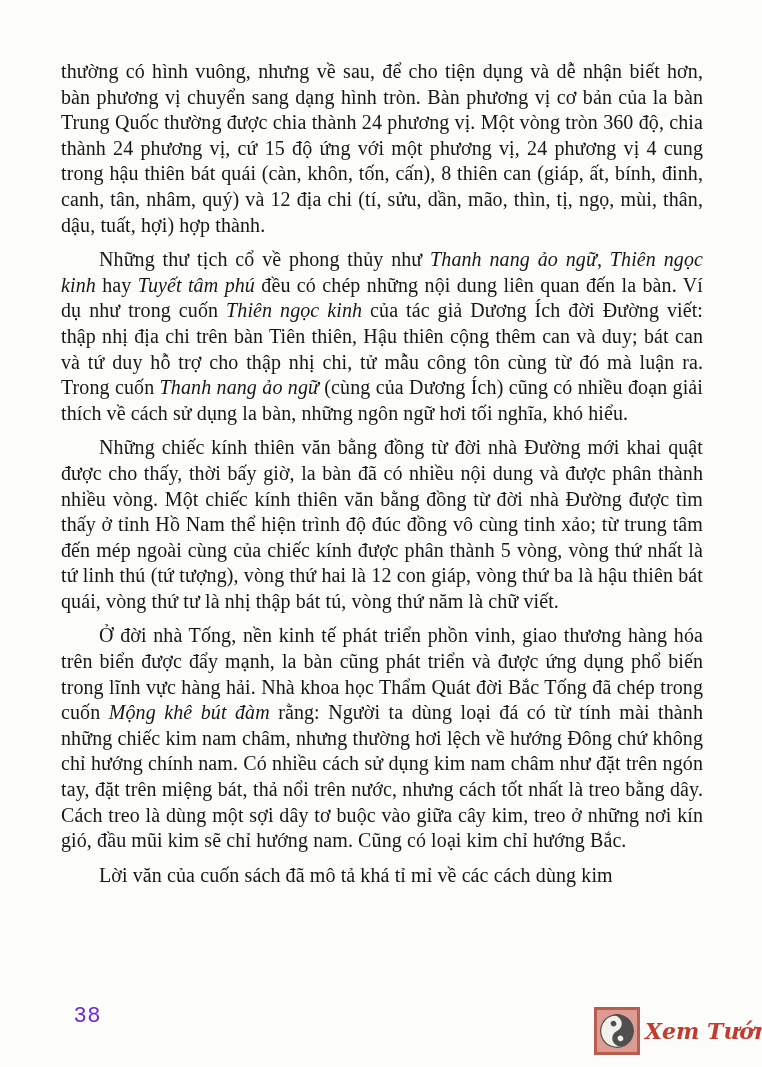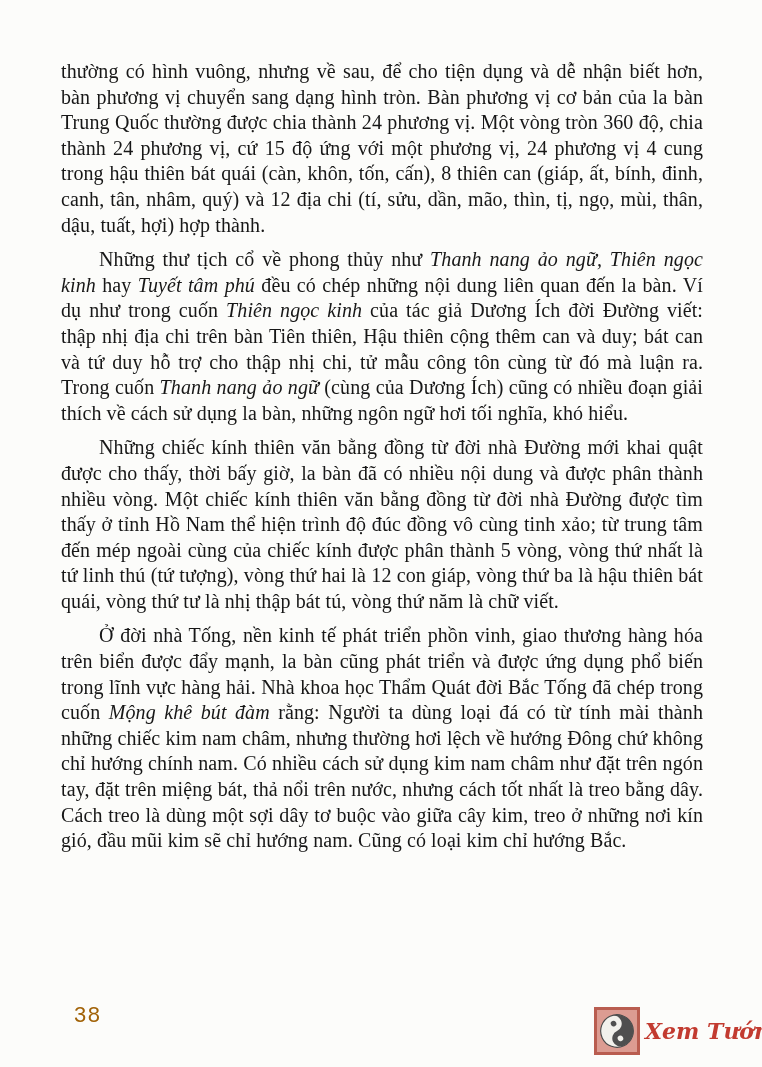--- a/index.html
+++ b/index.html
@@ -28,21 +28,21 @@
   }
   .para.no-indent { text-indent: 0; }
   .em { font-style: italic; }
   .page-number {
     position: absolute;
     left: 74px;
     top: 1002px;
     font-family: "Liberation Sans", sans-serif;
     font-size: 22px;
     letter-spacing: 1.5px;
-    color: #a16207;
+    color: #6d28d9;
   }
   .watermark {
     position: absolute;
     left: 594px;
     top: 1007px;
     display: flex;
     align-items: center;
     gap: 5px;
   }
   .logo-square {
@@ -73,20 +73,21 @@
   <div class="text-block">
 
     <p class="para no-indent"><span>thường có hình vuông, nhưng về sau, để cho tiện dụng và dễ nhận biết hơn, bàn phương vị chuyển sang dạng hình tròn. Bàn phương vị cơ bản của la bàn Trung Quốc thường được chia thành 24 phương vị. Một vòng tròn 360 độ, chia thành 24 phương vị, cứ 15 độ ứng với một phương vị, 24 phương vị 4 cung trong hậu thiên bát quái (càn, khôn, tốn, cấn), 8 thiên can (giáp, ất, bính, đinh, canh, tân, nhâm, quý) và 12 địa chi (tí, sửu, dần, mão, thìn, tị, ngọ, mùi, thân, dậu, tuất, hợi) hợp thành.</span></p>
 
     <p class="para"><span>Những thư tịch cổ về phong thủy như </span><span class="em">Thanh nang ảo ngữ, Thiên ngọc kinh</span><span> hay </span><span class="em">Tuyết tâm phú</span><span> đều có chép những nội dung liên quan đến la bàn. Ví dụ như trong cuốn </span><span class="em">Thiên ngọc kinh</span><span> của tác giả Dương Ích đời Đường viết: thập nhị địa chi trên bàn Tiên thiên, Hậu thiên cộng thêm can và duy; bát can và tứ duy hỗ trợ cho thập nhị chi, tử mẫu công tôn cùng từ đó mà luận ra. Trong cuốn </span><span class="em">Thanh nang ảo ngữ</span><span> (cùng của Dương Ích) cũng có nhiều đoạn giải thích về cách sử dụng la bàn, những ngôn ngữ hơi tối nghĩa, khó hiểu.</span></p>
 
     <p class="para"><span>Những chiếc kính thiên văn bằng đồng từ đời nhà Đường mới khai quật được cho thấy, thời bấy giờ, la bàn đã có nhiều nội dung và được phân thành nhiều vòng. Một chiếc kính thiên văn bằng đồng từ đời nhà Đường được tìm thấy ở tỉnh Hồ Nam thể hiện trình độ đúc đồng vô cùng tinh xảo; từ trung tâm đến mép ngoài cùng của chiếc kính được phân thành 5 vòng, vòng thứ nhất là tứ linh thú (tứ tượng), vòng thứ hai là 12 con giáp, vòng thứ ba là hậu thiên bát quái, vòng thứ tư là nhị thập bát tú, vòng thứ năm là chữ viết.</span></p>
 
     <p class="para"><span>Ở đời nhà Tống, nền kinh tế phát triển phồn vinh, giao thương hàng hóa trên biển được đẩy mạnh, la bàn cũng phát triển và được ứng dụng phổ biến trong lĩnh vực hàng hải. Nhà khoa học Thẩm Quát đời Bắc Tống đã chép trong cuốn </span><span class="em">Mộng khê bút đàm</span><span> rằng: Người ta dùng loại đá có từ tính mài thành những chiếc kim nam châm, nhưng thường hơi lệch về hướng Đông chứ không chỉ hướng chính nam. Có nhiều cách sử dụng kim nam châm như đặt trên ngón tay, đặt trên miệng bát, thả nổi trên nước, nhưng cách tốt nhất là treo bằng dây. Cách treo là dùng một sợi dây tơ buộc vào giữa cây kim, treo ở những nơi kín gió, đầu mũi kim sẽ chỉ hướng nam. Cũng có loại kim chỉ hướng Bắc.</span></p>
 
+    <p class="para"><span>Lời văn của cuốn sách đã mô tả khá tỉ mỉ về các cách dùng kim</span></p>
 
   </div>
 
   <div class="page-number">38</div>
 
   <div class="watermark">
     <span class="logo-square">
       <svg viewBox="0 0 64 64" width="36" height="38" aria-hidden="true">
         <g transform="rotate(-25 32 32)">
           <circle cx="32" cy="32" r="29" fill="#f2f1ec" stroke="#4a4a4a" stroke-width="2"></circle>

